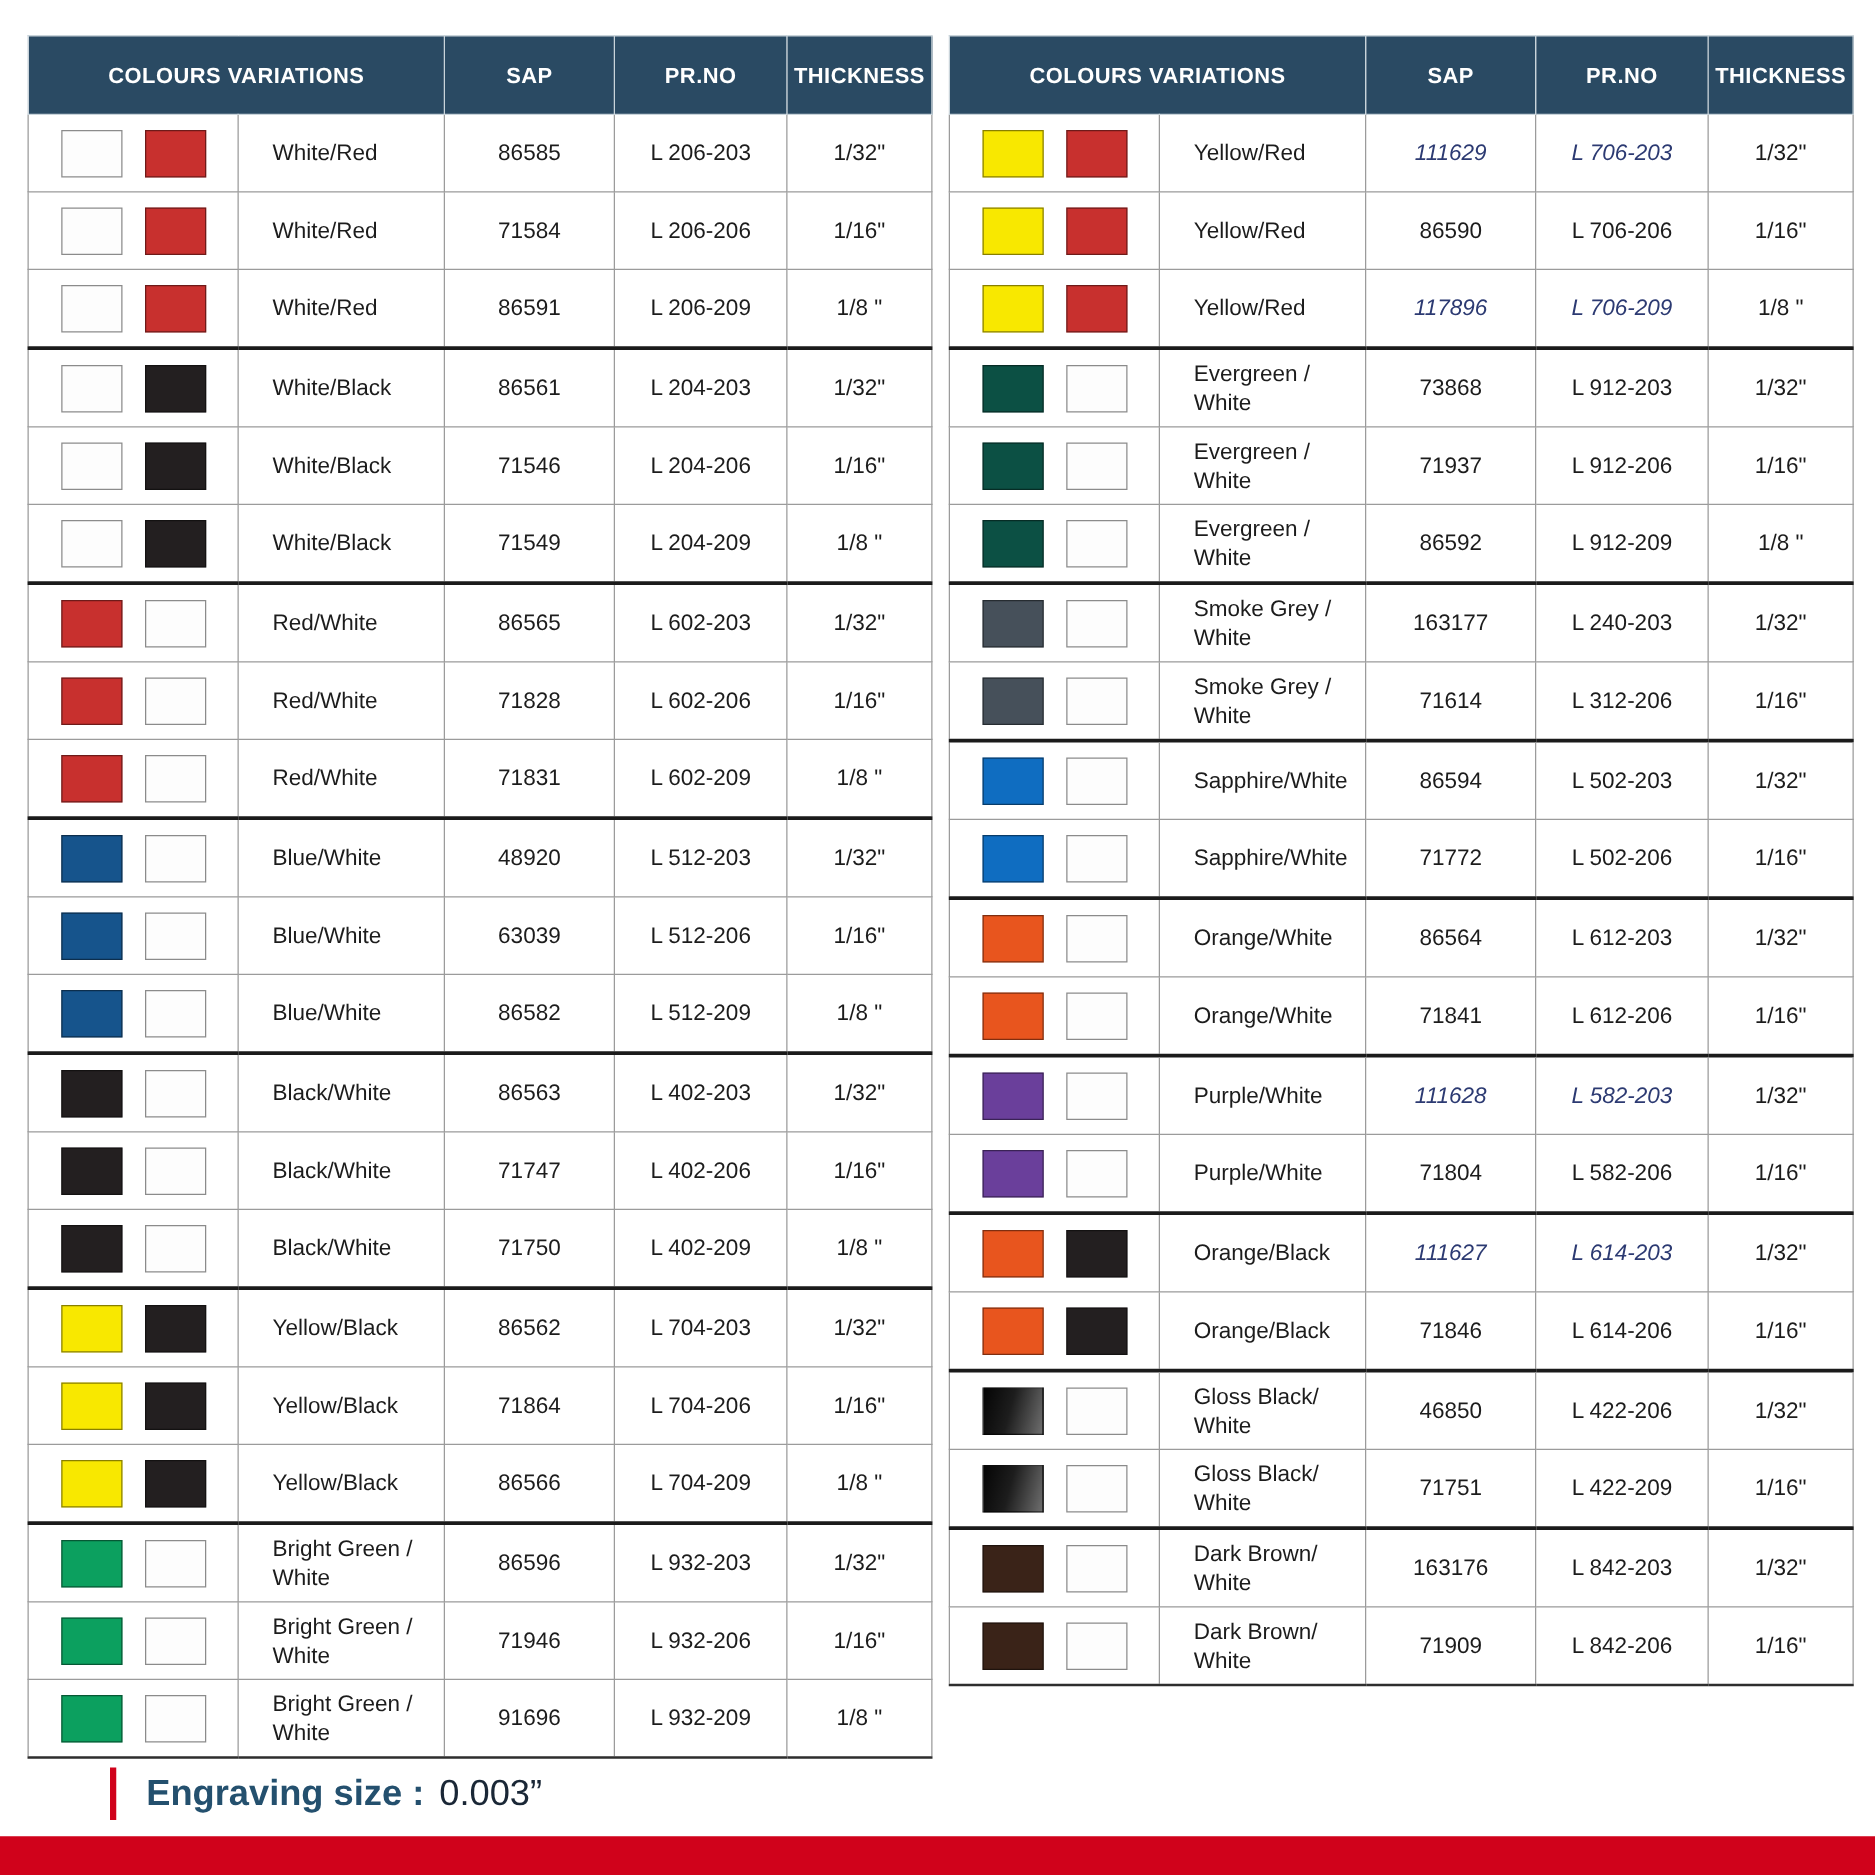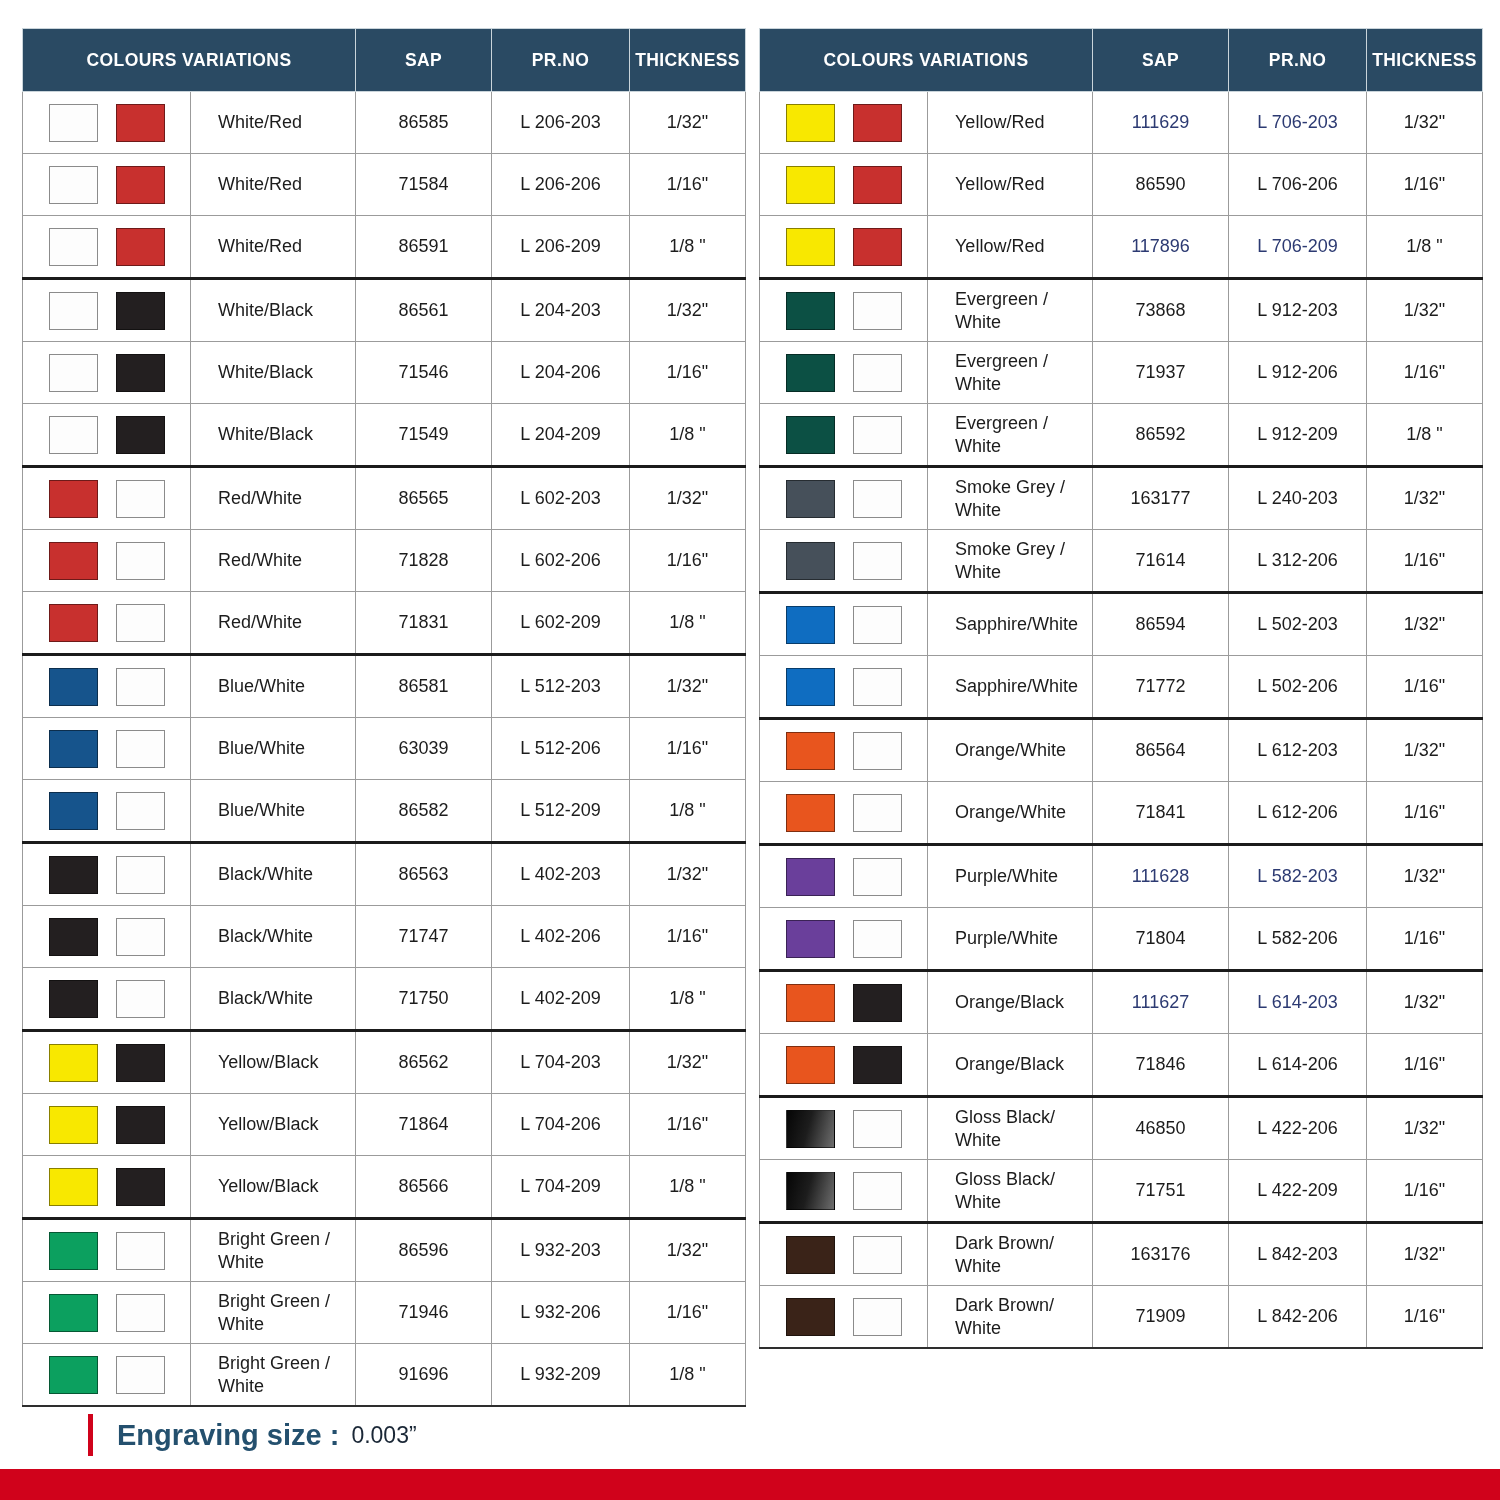--- a/index.html
+++ b/index.html
@@ -18,32 +18,32 @@
     border:1px solid #c9d4da; text-align:center;
   }
   .spec td {
     border:1px solid var(--grid); height:61px; font-size:18px; color:#1c1c1c;
     text-align:center; line-height:1.25; padding:0 4px;
   }
   .spec td.name { text-align:left; padding-left:27px; padding-right:8px; }
   .spec tbody tr:first-child td { border-top:1px solid #555; }
   .spec tr.group-start td { border-top:3px solid var(--group-line); }
   .spec tbody tr:last-child td { border-bottom:2.5px solid #2e2e2e; }
-  .spec tr.accent td.sap, .spec tr.accent td.prno { color:var(--link-blue); }
+  .spec tr.accent td.sap, .spec tr.accent td.prno { color:var(--link-blue);font-style:italic; }
 
   td.swatches { text-align:left; padding-left:26px; white-space:nowrap; }
   .sw { display:inline-block; width:49px; height:38px; border:1px solid rgba(0,0,0,.45); vertical-align:middle; box-sizing:border-box; }
   .sw + .sw { margin-left:13px; }
 
   .footer { position:absolute; left:0; top:1406px; height:58px; display:flex; align-items:center; padding-left:88px; }
   .foot-item { display:flex; align-items:center; }
   .foot-item + .foot-item { margin-left:88px; }
   .tick { width:5px; height:42px; background:var(--accent-red); margin-right:24px; }
   .flabel { font-weight:bold; font-size:29px; color:var(--label-blue); margin-right:12px; white-space:pre; }
-  .fvalue { font-size:23px; color:var(--value-dark); white-space:pre;text-align:right; }
+  .fvalue { font-size:29px; color:var(--value-dark); white-space:pre;text-align:right; }
 
   .redbar { position:absolute; left:0; right:0; bottom:0; height:31px; background:var(--accent-red); }
 </style>
 </head>
 <body>
 
 <div class="page">
 
   <div class="tables">
 
@@ -153,21 +153,21 @@
     <td class="sap">71831</td>
     <td class="prno">L 602-209</td>
     <td class="thick">1/8 "</td>
   </tr>
           <tr class="spec-row group-start">
     <td class="swatches">
       <span class="sw sw1" style="background: rgb(22, 84, 140);"></span>
       <span class="sw sw2" style="background: rgb(253, 253, 253);"></span>
     </td>
     <td class="name">Blue/White</td>
-    <td class="sap">86581</td>
+    <td class="sap">48920</td>
     <td class="prno">L 512-203</td>
     <td class="thick">1/32"</td>
   </tr>
           <tr class="spec-row">
     <td class="swatches">
       <span class="sw sw1" style="background: rgb(22, 84, 140);"></span>
       <span class="sw sw2" style="background: rgb(253, 253, 253);"></span>
     </td>
     <td class="name">Blue/White</td>
     <td class="sap">63039</td>

